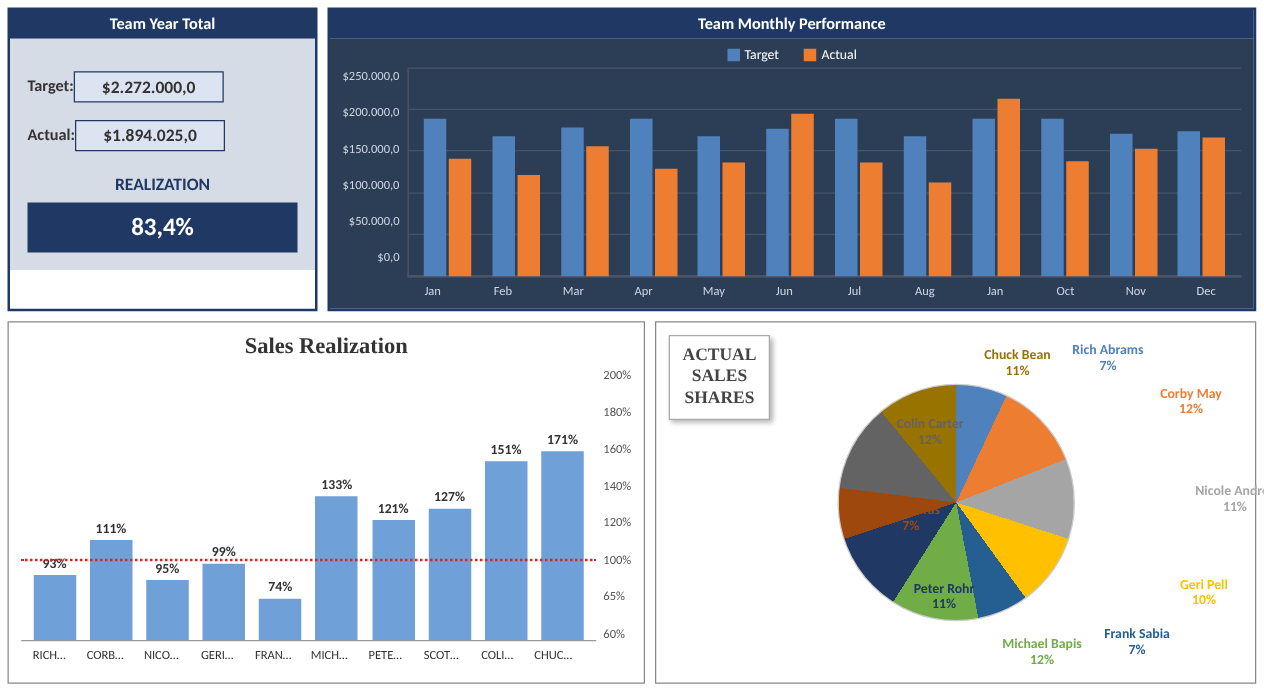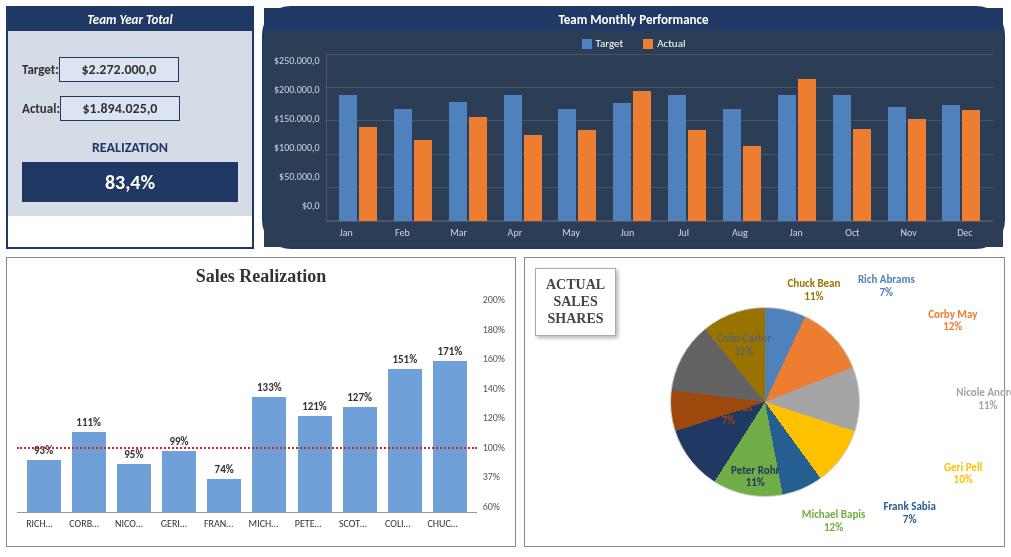--- a/index.html
+++ b/index.html
@@ -10,29 +10,29 @@
     background: #fff;
     width: 1011px;
     height: 557px;
     font-size: 12px;
     color: #333;
   }
   .row { display: flex; gap: 8px; }
   .panel { border: 2px solid #1f3864; background: #fff; }
   
   .tyt { width: 248px; }
-  .tyt-header { background: #1f3864; color: #fff; font-weight: bold; text-align: center; padding: 4px 0; font-size: 13px; font-style: italic; }
+  .tyt-header { background: #1f3864; color: #fff; font-weight: bold; text-align: center; padding: 4px 0; font-size: 13px; }
   .tyt-body { background: #d6dce5; padding: 12px 14px 14px; }
   .tyt-line { display: flex; align-items: center; justify-content: flex-start; margin: 14px 0; }
   .tyt-label { font-weight: bold; font-size: 13px; }
   .tyt-val { border: 1px solid #1f3864; background: #dbe4f0; padding: 3px 14px; font-weight: bold; font-size: 14px; min-width: 120px; text-align: center; }
   .tyt-realization { text-align: center; color: #1f3864; font-weight: bold; font-size: 14px; margin-top: 18px; }
   .tyt-pct { background: #1f3864; color: #fff; font-weight: bold; font-size: 20px; text-align: center; padding: 8px 0; margin-top: 6px; }
   
-  .monthly { flex: 1; border-radius: 29px; }
+  .monthly { flex: 1; }
   .monthly-header { background: #1f3864; color: #fff; font-weight: bold; text-align: center; padding: 4px 0; font-size: 13px; }
   .monthly-chart { background: #2c3e55; height: 216px; position: relative; padding: 4px 10px 0; }
   .legend { display: flex; gap: 20px; justify-content: center; color: #fff; font-size: 11px; padding: 2px 0 4px; }
   .swatch { display: inline-block; width: 10px; height: 10px; vertical-align: middle; margin-right: 4px; }
   .sw-target { background: #4f81bd; }
   .sw-actual { background: #ed7d31; }
   .plot { display: flex; height: 168px; }
   .yaxis { display: flex; flex-direction: column; justify-content: space-between; align-items: flex-end; color: #cfd6e4; font-size: 10px; padding-right: 6px; height: 158px;}
   .grid { flex: 1; position: relative; border-left: 1px solid #556; border-bottom: 1px solid #556; }
   .gridlines { position: absolute; inset: 0; display: flex; flex-direction: column; justify-content: space-between; pointer-events: none;}
@@ -217,21 +217,21 @@
           </div>
           <div class="srl-ref" style="bottom: 62.8571px;"></div>
         </div>
       <div class="srl-yaxis" id="srl-yaxis">
           <span>200%</span>
           <span>180%</span>
           <span>160%</span>
           <span>140%</span>
           <span>120%</span>
           <span>100%</span>
-          <span>37%</span>
+          <span>65%</span>
           <span>60%</span>
         </div>
     </div>
     <div class="srl-xaxis" id="srl-xaxis">
         <span>RICH…</span>
         <span>CORB…</span>
         <span>NICO…</span>
         <span>GERI…</span>
         <span>FRAN…</span>
         <span>MICH…</span>

